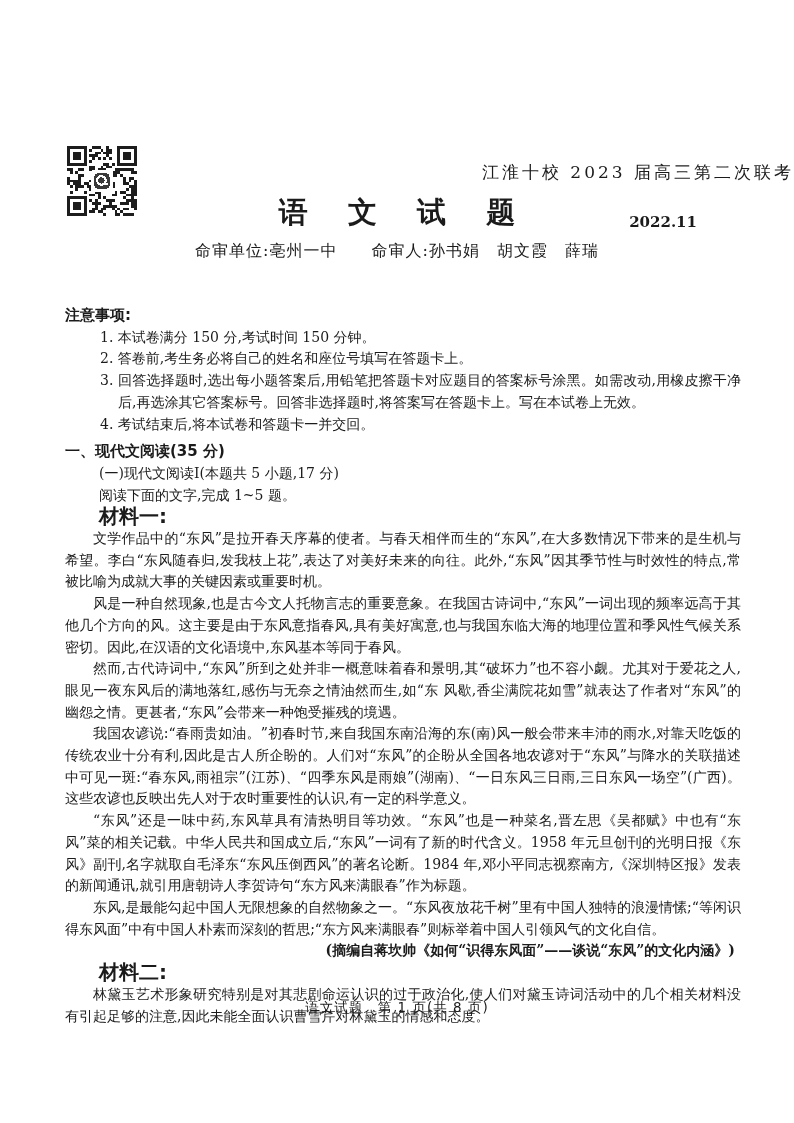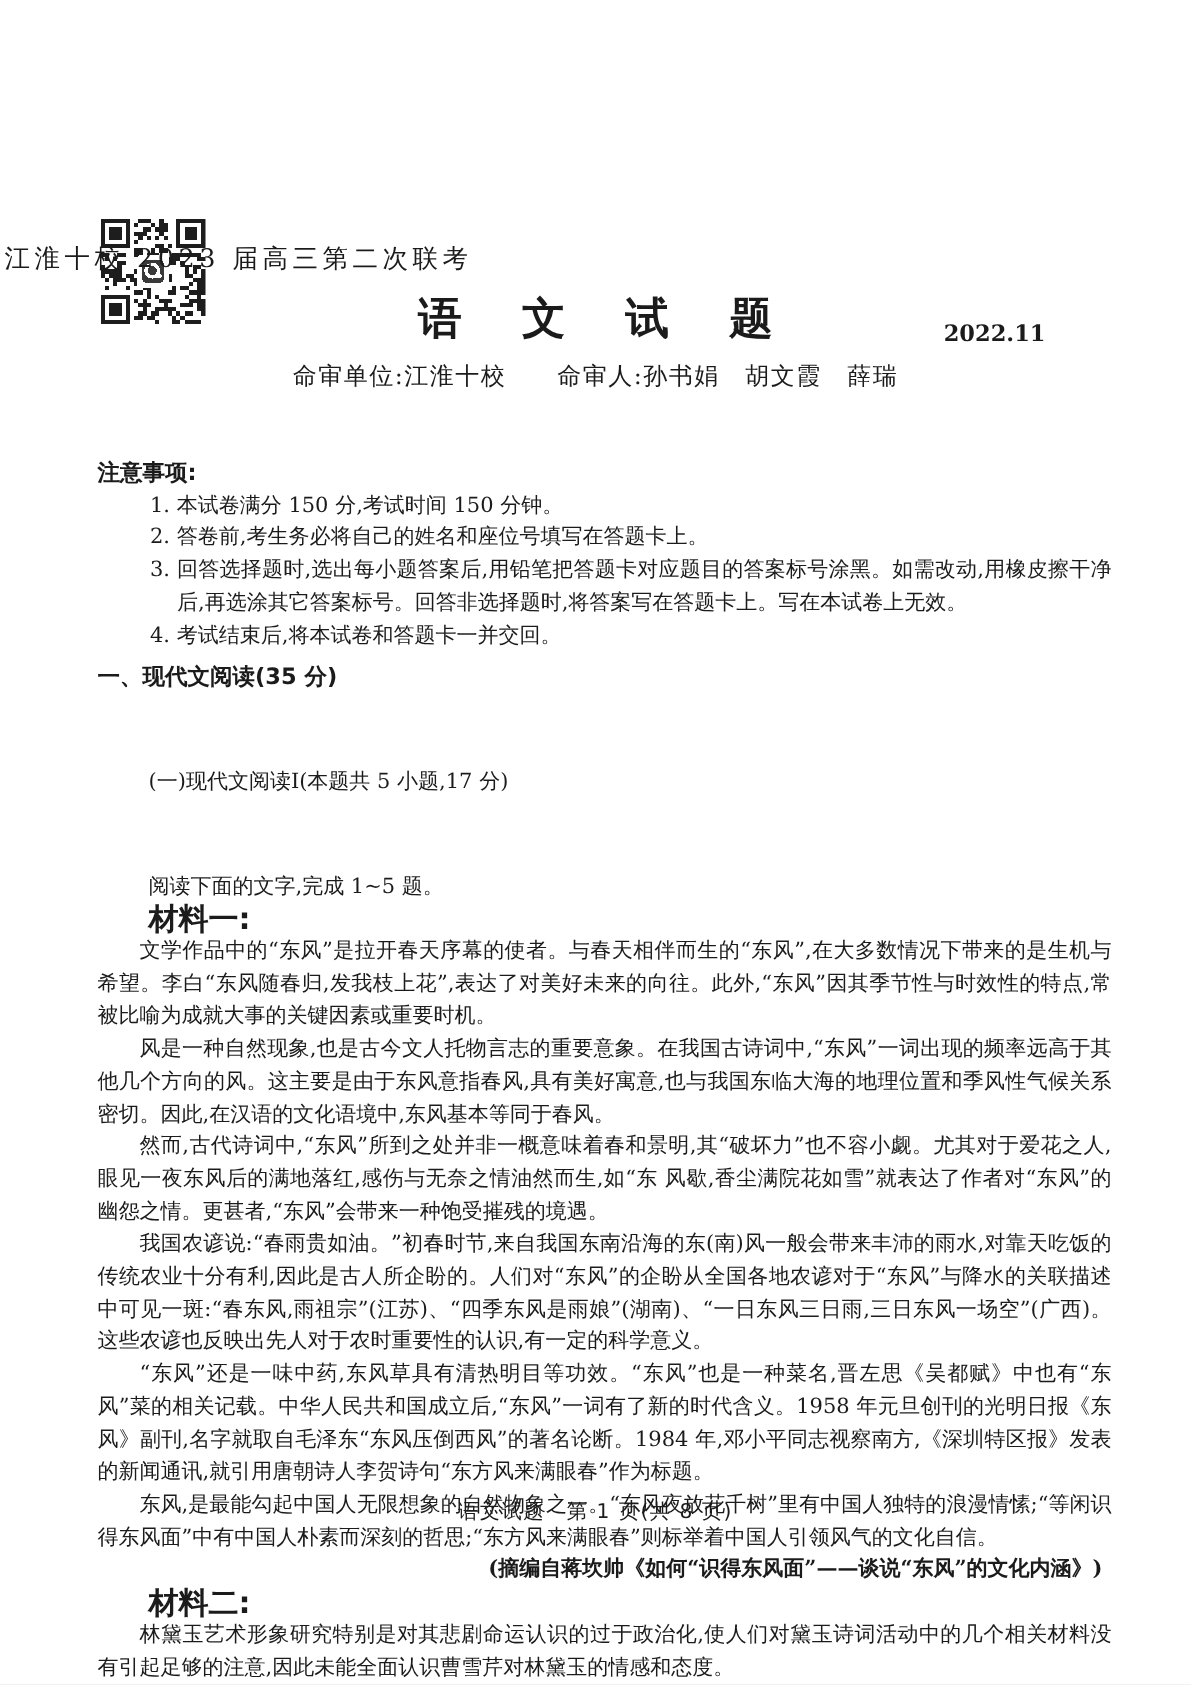--- a/index.html
+++ b/index.html
@@ -5,21 +5,21 @@
   html,body { margin:0; padding:0; background:#e8e8e8; }
   .page {
     position:relative; width:794px; height:1123px; margin:0 auto;
     background:#ffffff; overflow:hidden;
     font-family:"DejaVu Serif","Liberation Serif",serif;
     color:#1b1b1b;
   }
   .qr { position:absolute; left:67px; top:145px; width:70px; height:72px; }
   .exam-title {
     position:absolute; top:161px; left:0; width:100%;
-    text-align:left; font-size:17px; letter-spacing:3px; text-indent:3px;
+    text-align:right; font-size:17px; letter-spacing:3px; text-indent:3px;
   }
   .subject-title {
     position:absolute; top:193px; left:0; width:100%;
     text-align:center; font-size:29px; font-weight:bold;
     letter-spacing:15px; text-indent:15px;
     font-family:"DejaVu Sans","Liberation Sans",sans-serif;
   }
   .exam-date {
     position:absolute; top:213px; right:97px;
     font-size:15px; font-weight:bold;
@@ -32,21 +32,21 @@
     position:absolute; left:65px; top:260px; width:676px;
     font-size:14px; line-height:21.7px; text-align:justify;
   }
   .bold-hei {
     font-family:"DejaVu Sans","Liberation Sans",sans-serif;
     font-weight:bold;
   }
   .notice-heading { font-size:15px;margin-top:45px; }
   .notice-item { padding-left:53px; text-indent:-18px; }
   .sec-heading { font-size:15px; margin-top:6px; }
-  .indent1 { padding-left:34px;margin-top:48px; }
+  .indent1 { padding-left:34px; }
   .mat-label { font-size:20px; padding-left:34px; }
   .para { margin:0; text-indent:2em; }
   .attribution { text-align:right; padding-right:6px;font-weight:bold; }
   .footer {
     position:absolute; top:999px; left:0; width:100%;
     text-align:center; font-size:13.5px;
     font-family:"DejaVu Sans","Liberation Sans",sans-serif;
     font-weight:normal; letter-spacing:1px;
   }
 </style>
@@ -234,21 +234,21 @@
       <rect x="2" y="20" width="3" height="3" fill="#1d1d1d"></rect>
       <rect x="8.6" y="8.6" width="7.8" height="7.8" fill="#ffffff" rx="1"></rect>
       <rect x="9.8" y="9.8" width="5.4" height="5.4" fill="#3a3a3a" rx="1.2"></rect>
       <circle cx="12.3" cy="12.3" r="1.5" fill="none" stroke="#ffffff" stroke-width="0.8"></circle>
       <rect x="13.2" y="13.2" width="1.4" height="0.8" fill="#ffffff" rx="0.3"></rect>
     </svg>
 
   <div class="exam-title">江淮十校 2023 届高三第二次联考</div>
   <div class="subject-title">语 文 试 题</div>
   <div class="exam-date">2022.11</div>
-  <div class="setter-info">命审单位:江淮十校　　命审人:孙书娟　胡文霞　薛瑞</div>
+  <div class="setter-info">命审单位:亳州一中　　命审人:孙书娟　胡文霞　薛瑞</div>
 
   <div class="content">
     <div class="notice-heading bold-hei">注意事项:</div>
     <div class="notice-item">1. 本试卷满分 150 分,考试时间 150 分钟。</div>
     <div class="notice-item">2. 答卷前,考生务必将自己的姓名和座位号填写在答题卡上。</div>
     <div class="notice-item">3. 回答选择题时,选出每小题答案后,用铅笔把答题卡对应题目的答案标号涂黑。如需改动,用橡皮擦干净后,再选涂其它答案标号。回答非选择题时,将答案写在答题卡上。写在本试卷上无效。</div>
     <div class="notice-item">4. 考试结束后,将本试卷和答题卡一并交回。</div>
 
     <div class="sec-heading bold-hei">一、现代文阅读(35 分)</div>
     <div class="indent1">(一)现代文阅读Ⅰ(本题共 5 小题,17 分)</div>

